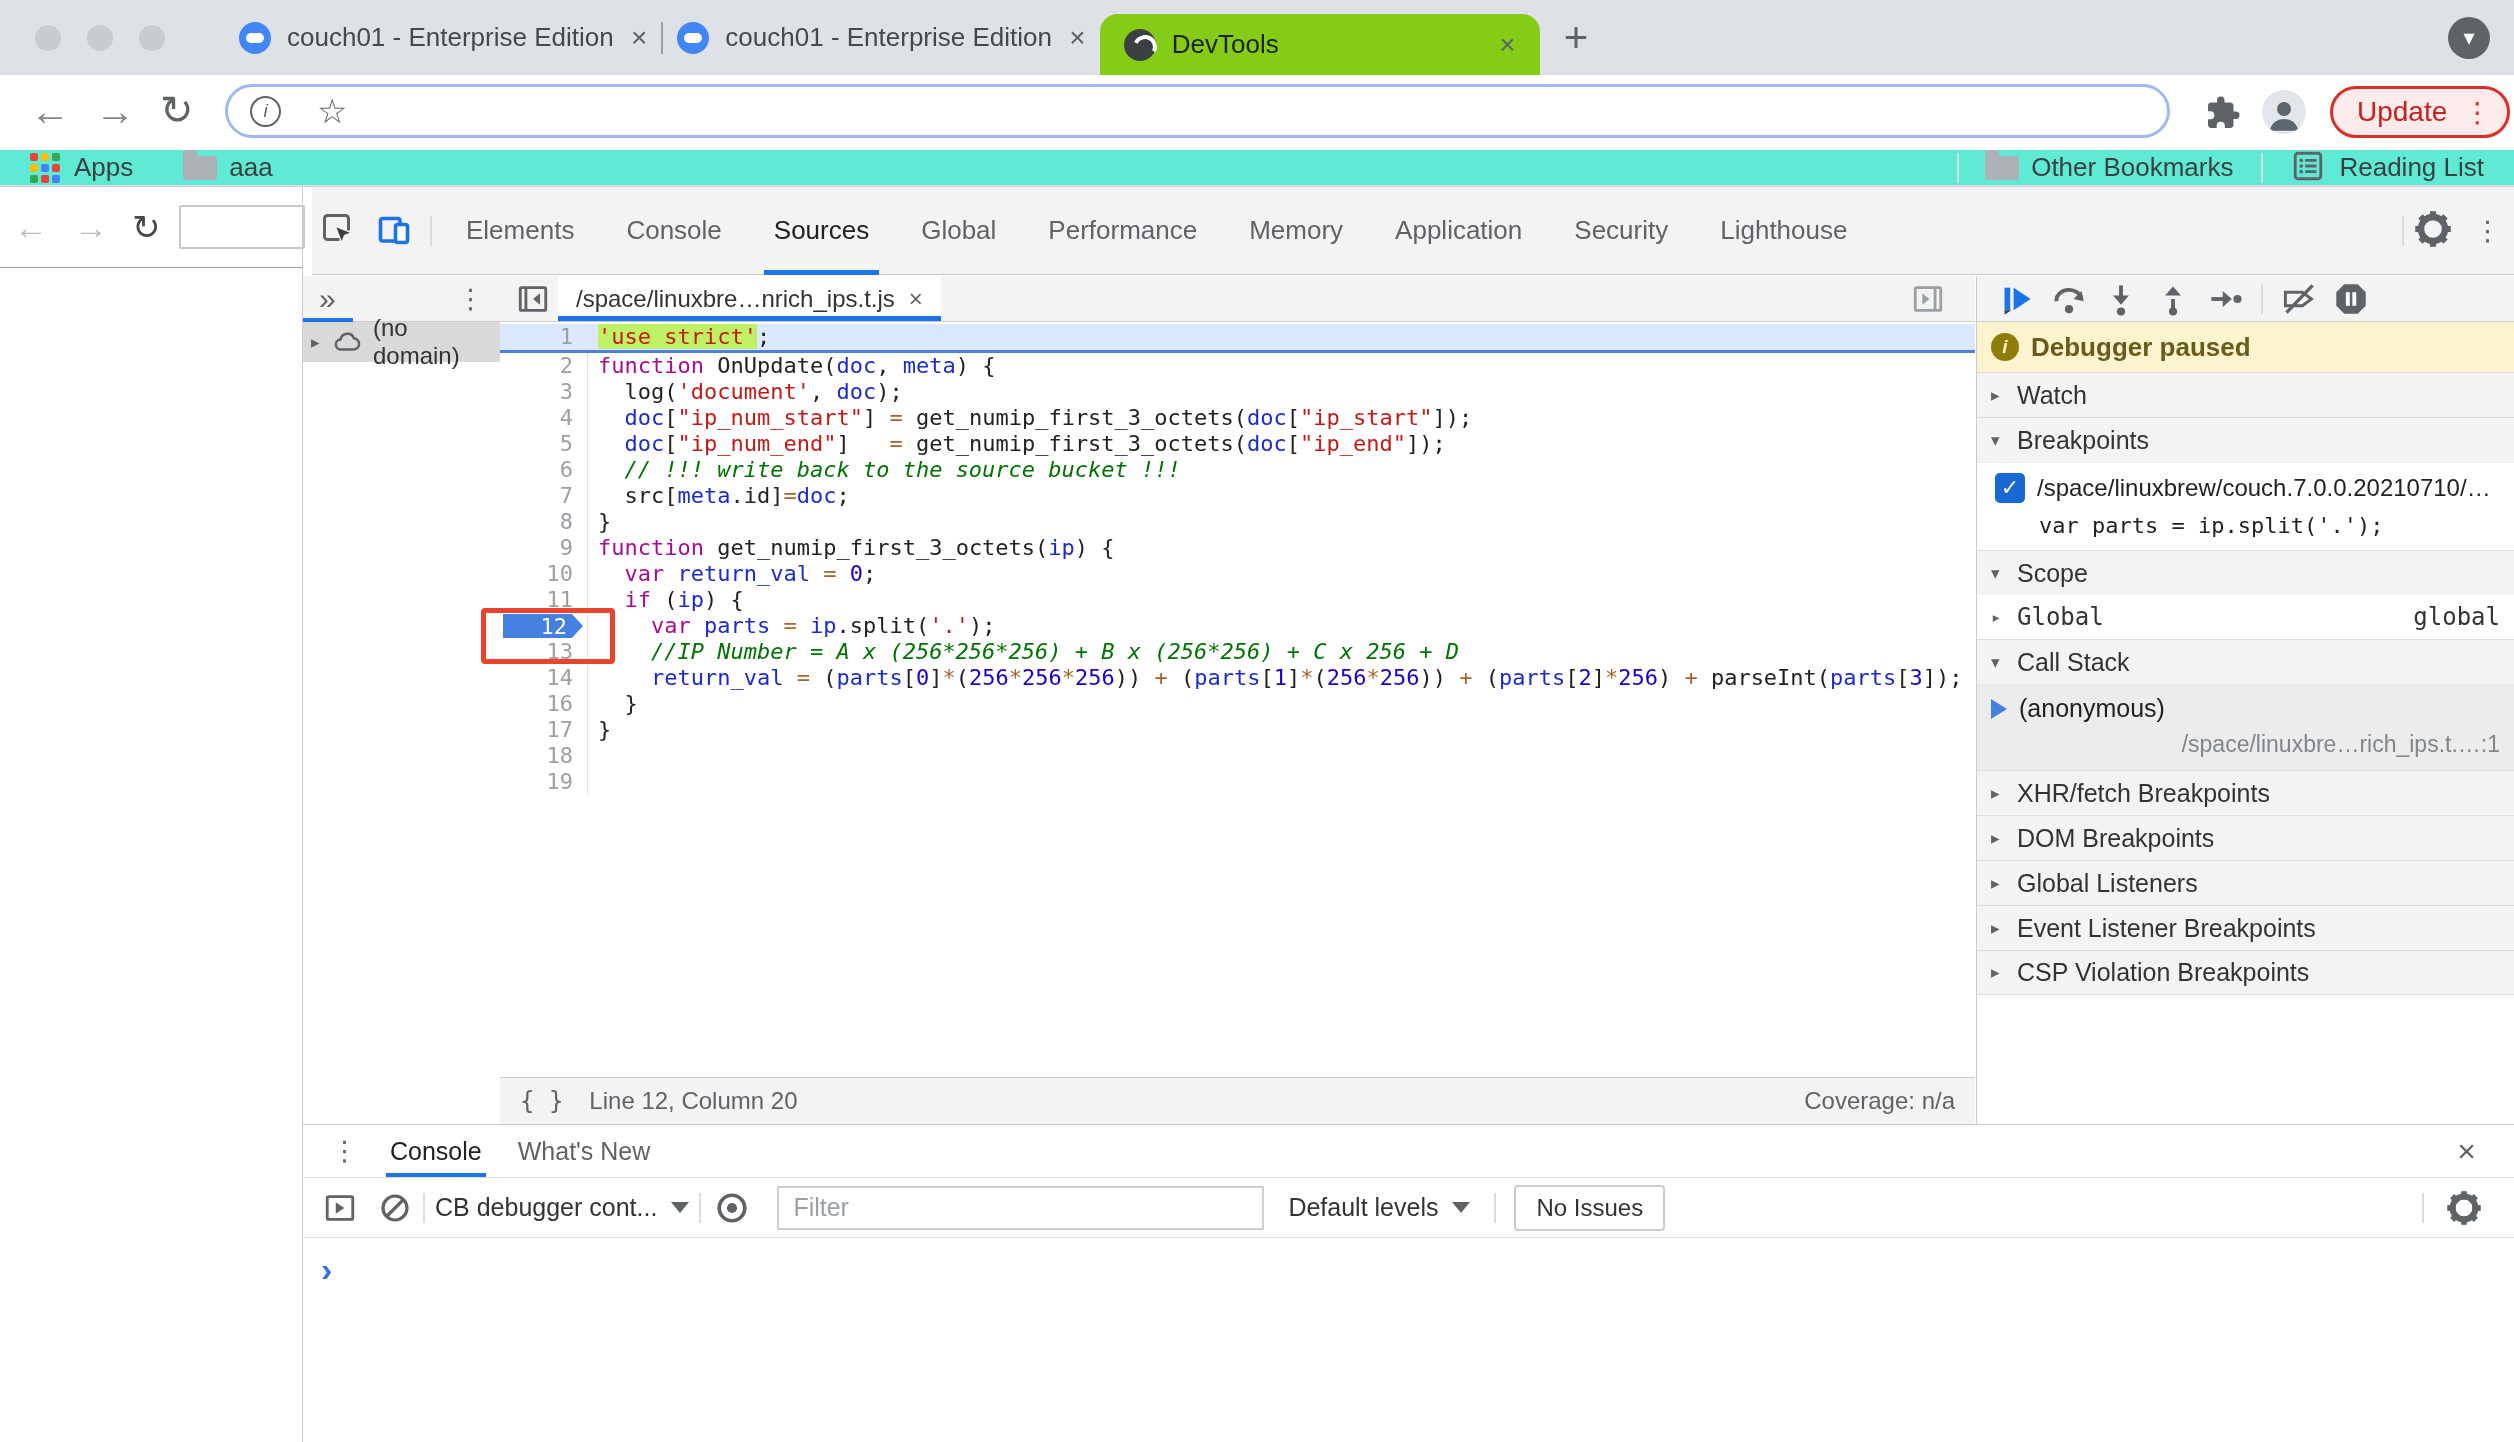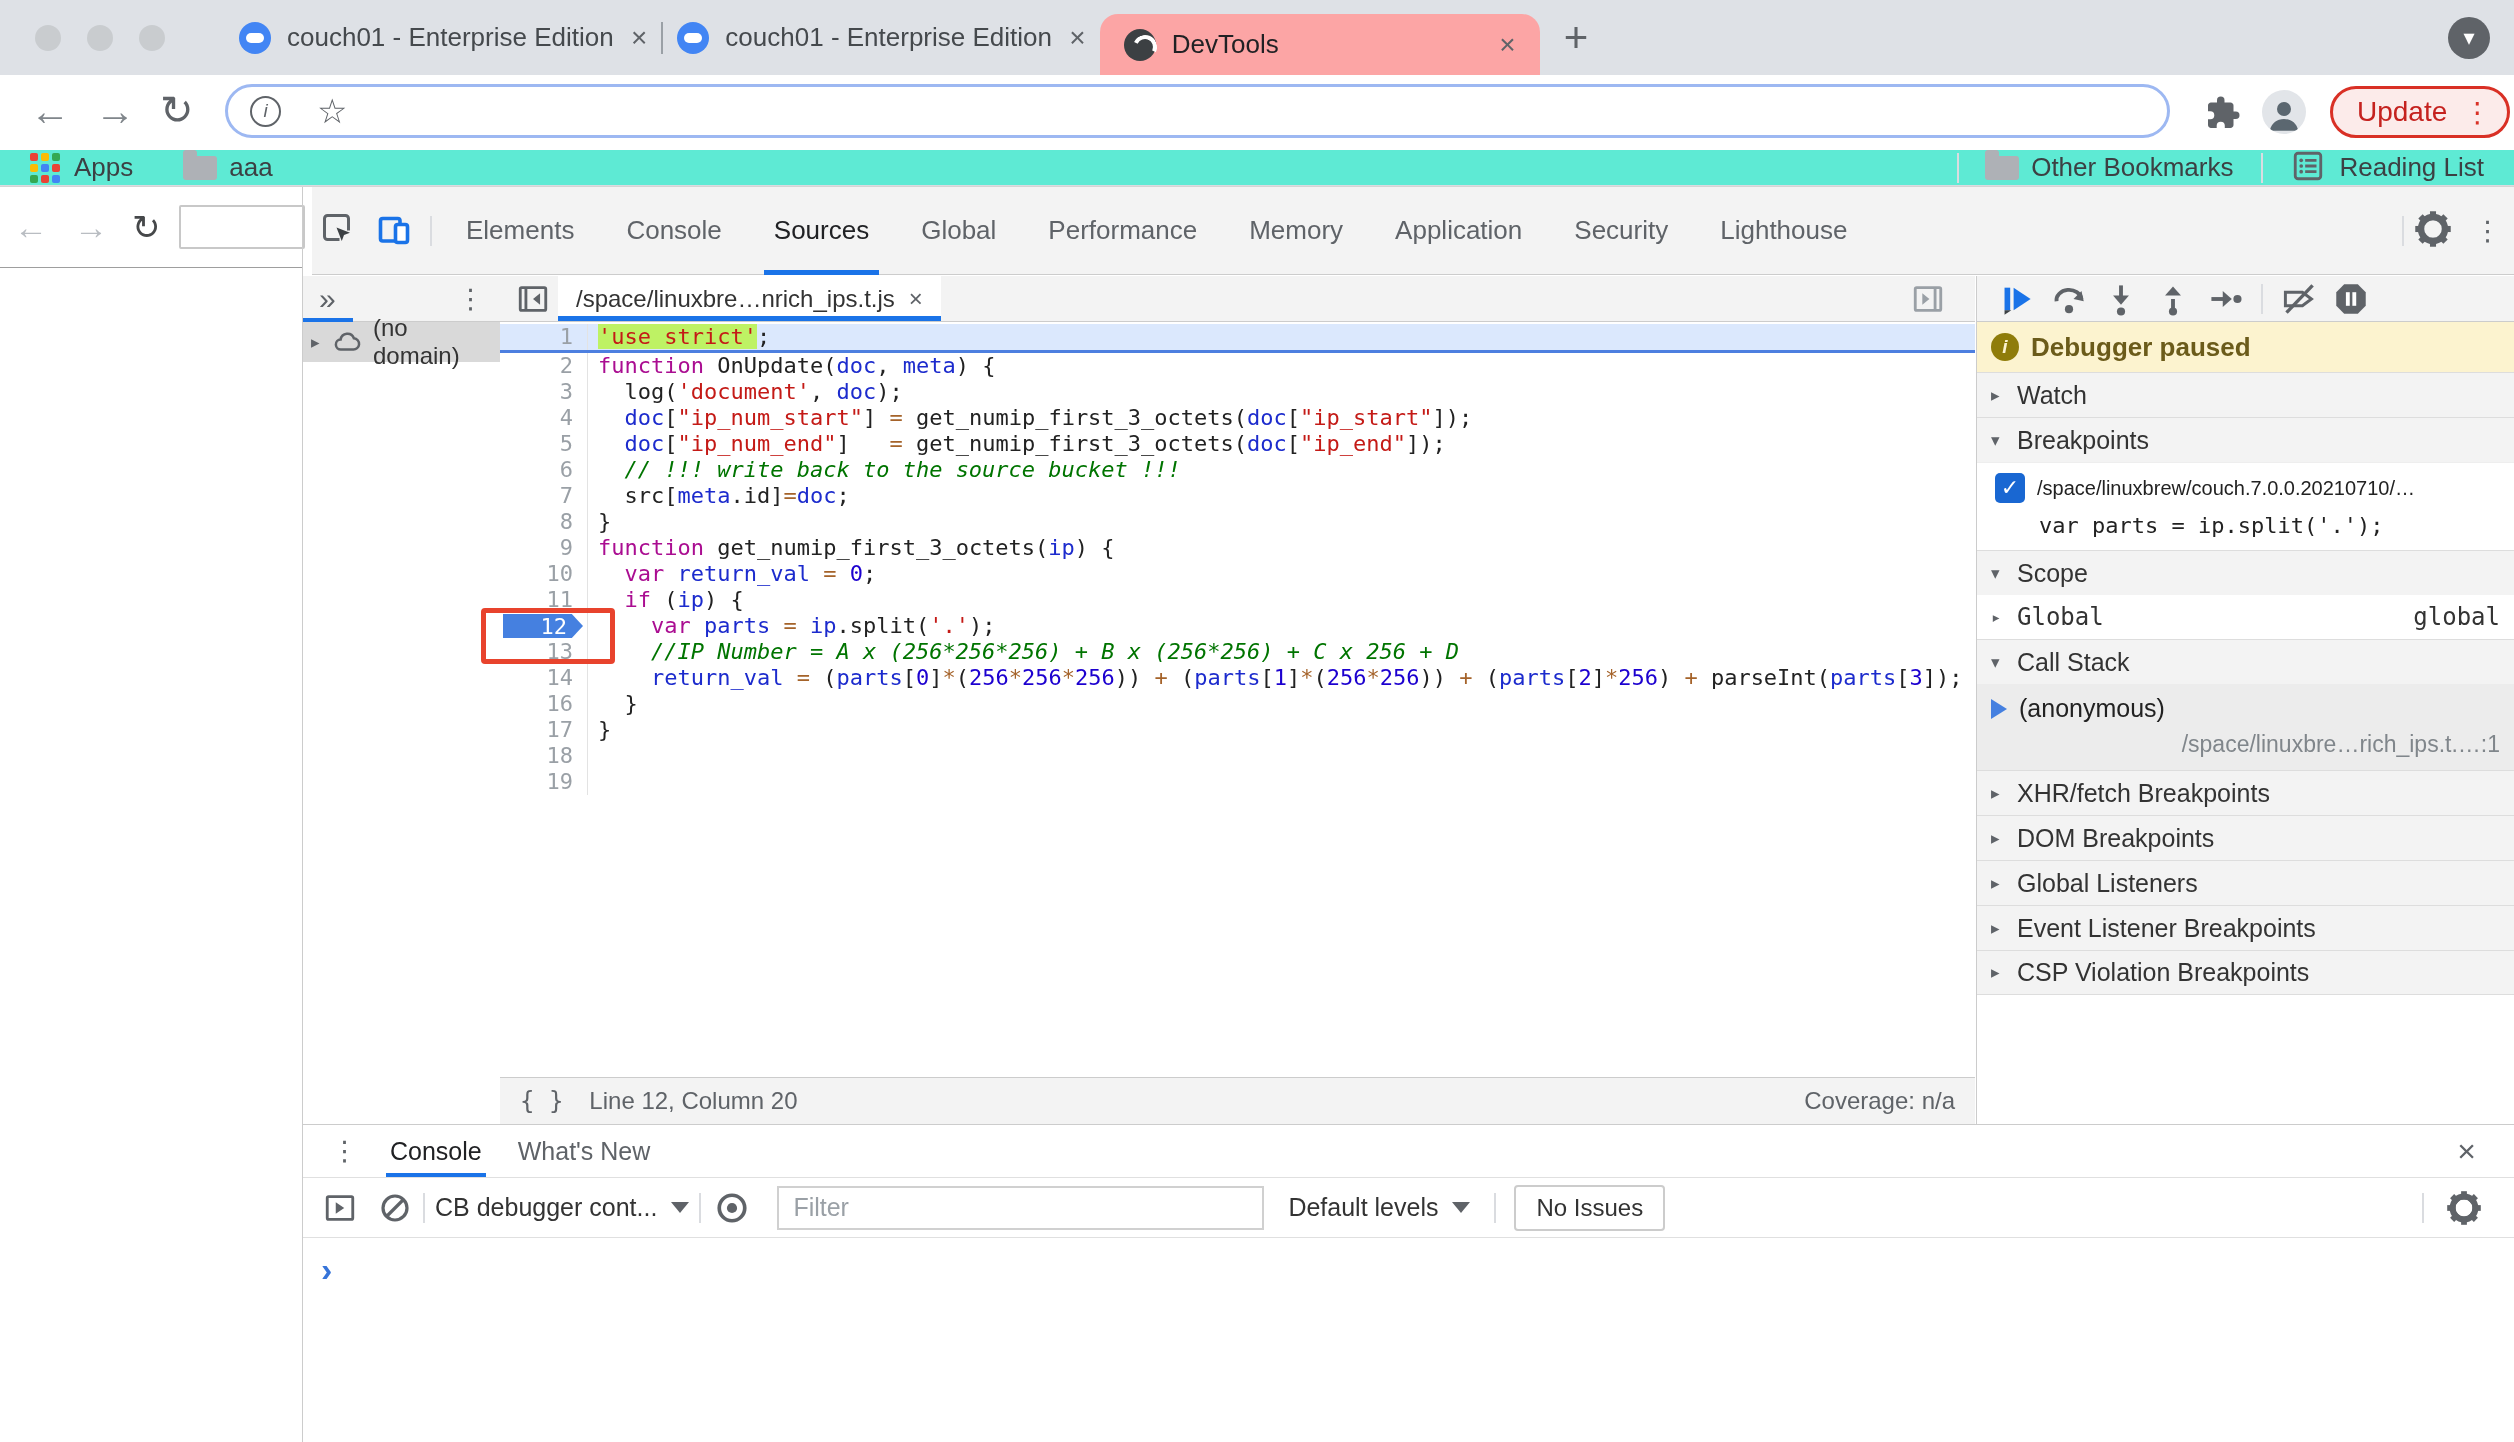--- a/index.html
+++ b/index.html
@@ -6,21 +6,21 @@
   #app{position:relative;width:2514px;height:1442px;background:#fff;overflow:hidden;
        font-family:"Liberation Sans",sans-serif;color:#202124;}
   .abs{position:absolute;}
   .flex{display:flex;align-items:center;}
 
   
   .tabstrip{left:0;top:0;width:2514px;height:75px;background:#dee1e6;}
   .traffic{width:26px;height:26px;border-radius:50%;background:#c9cccf;margin-right:26px;}
   .btab{height:75px;display:flex;align-items:center;padding:0 14px;color:#45494d;font-size:26px;}
   .btab .title{max-width:330px;overflow:hidden;white-space:nowrap;}
-  .btab-active{background:#fca5a5;border-radius:18px 18px 0 0;height:61px;margin-top:14px;color:#202124;}
+  .btab-active{background:#84cc16;border-radius:18px 18px 0 0;height:61px;margin-top:14px;color:#202124;}
   .tabsep{width:2px;height:32px;background:#9aa0a6;margin-top:0;}
   .fav{width:32px;height:32px;border-radius:50%;margin-right:16px;position:relative;flex:none;}
   .fav-couch{background:#4285f4;}
   .fav-couch::after{content:"";position:absolute;left:7px;top:11px;width:18px;height:10px;background:#fff;border-radius:5px;}
   .fav-dt{background:#3c4043;}
   .fav-dt::after{content:"";position:absolute;left:9px;top:6px;width:16px;height:16px;border-radius:50%;
                  border:4px solid #fff;border-left-color:transparent;border-bottom-color:transparent;transform:rotate(-20deg);}
   .closex{color:#5f6368;font-size:28px;margin-left:14px;cursor:default;}
   .newtab{font-size:42px;color:#5f6368;}
   .tabsearch{width:42px;height:42px;border-radius:50%;background:#5f6368;color:#fff;font-size:22px;
@@ -98,21 +98,21 @@
   .banner{height:50px;background:#fcf3cf;display:flex;align-items:center;padding:0 14px;
           font-size:26px;font-weight:bold;color:#6b5b1a;}
   .bannerdot{width:28px;height:28px;border-radius:50%;background:#8f7c0a;color:#fcf3cf;font-size:19px;font-weight:bold;
              display:flex;align-items:center;justify-content:center;margin-right:12px;font-style:italic;flex:none;}
   .sbhead{height:45px;background:#f3f3f3;border-top:1px solid #ddd;display:flex;align-items:center;
           padding:0 14px;font-size:25px;color:#333;box-sizing:border-box;}
   .tri{color:#5f6368;font-size:17px;width:26px;flex:none;}
   .bpentry{background:#fff;padding:10px 0 12px 0;border-top:1px solid #eee;}
   .cbx{width:30px;height:30px;border-radius:5px;background:#1967d2;color:#fff;font-size:22px;
        display:flex;align-items:center;justify-content:center;flex:none;margin:0 12px 0 18px;}
-  .bppath{font-size:20px;color:#222;white-space:nowrap;overflow:hidden;}
+  .bppath{font-size:24px;color:#222;white-space:nowrap;overflow:hidden;}
   .bpcode{font-family:"DejaVu Sans Mono",monospace;font-size:22px;color:#222;margin:10px 0 0 62px;}
   .scoperow{height:44px;display:flex;align-items:center;padding:0 14px;font-family:"DejaVu Sans Mono",monospace;font-size:24px;color:#333;}
   .framerow{background:#ececec;padding:10px 14px 12px 14px;}
   .framearrow{width:0;height:0;border-left:16px solid #4580e0;border-top:10px solid transparent;border-bottom:10px solid transparent;margin-right:12px;}
   .frameloc{font-size:23px;color:#80868b;text-align:right;margin-top:8px;}
 
   
   .drawer{left:303px;top:1124px;width:2211px;height:318px;background:#fff;border-top:1px solid #ccc;box-sizing:border-box;}
   .dtabs{height:53px;display:flex;align-items:center;padding:0 14px;border-bottom:1px solid #e0e0e0;box-sizing:border-box;}
   .dtab{font-size:25px;color:#5f6368;padding:0 18px;height:52px;display:flex;align-items:center;position:relative;}

